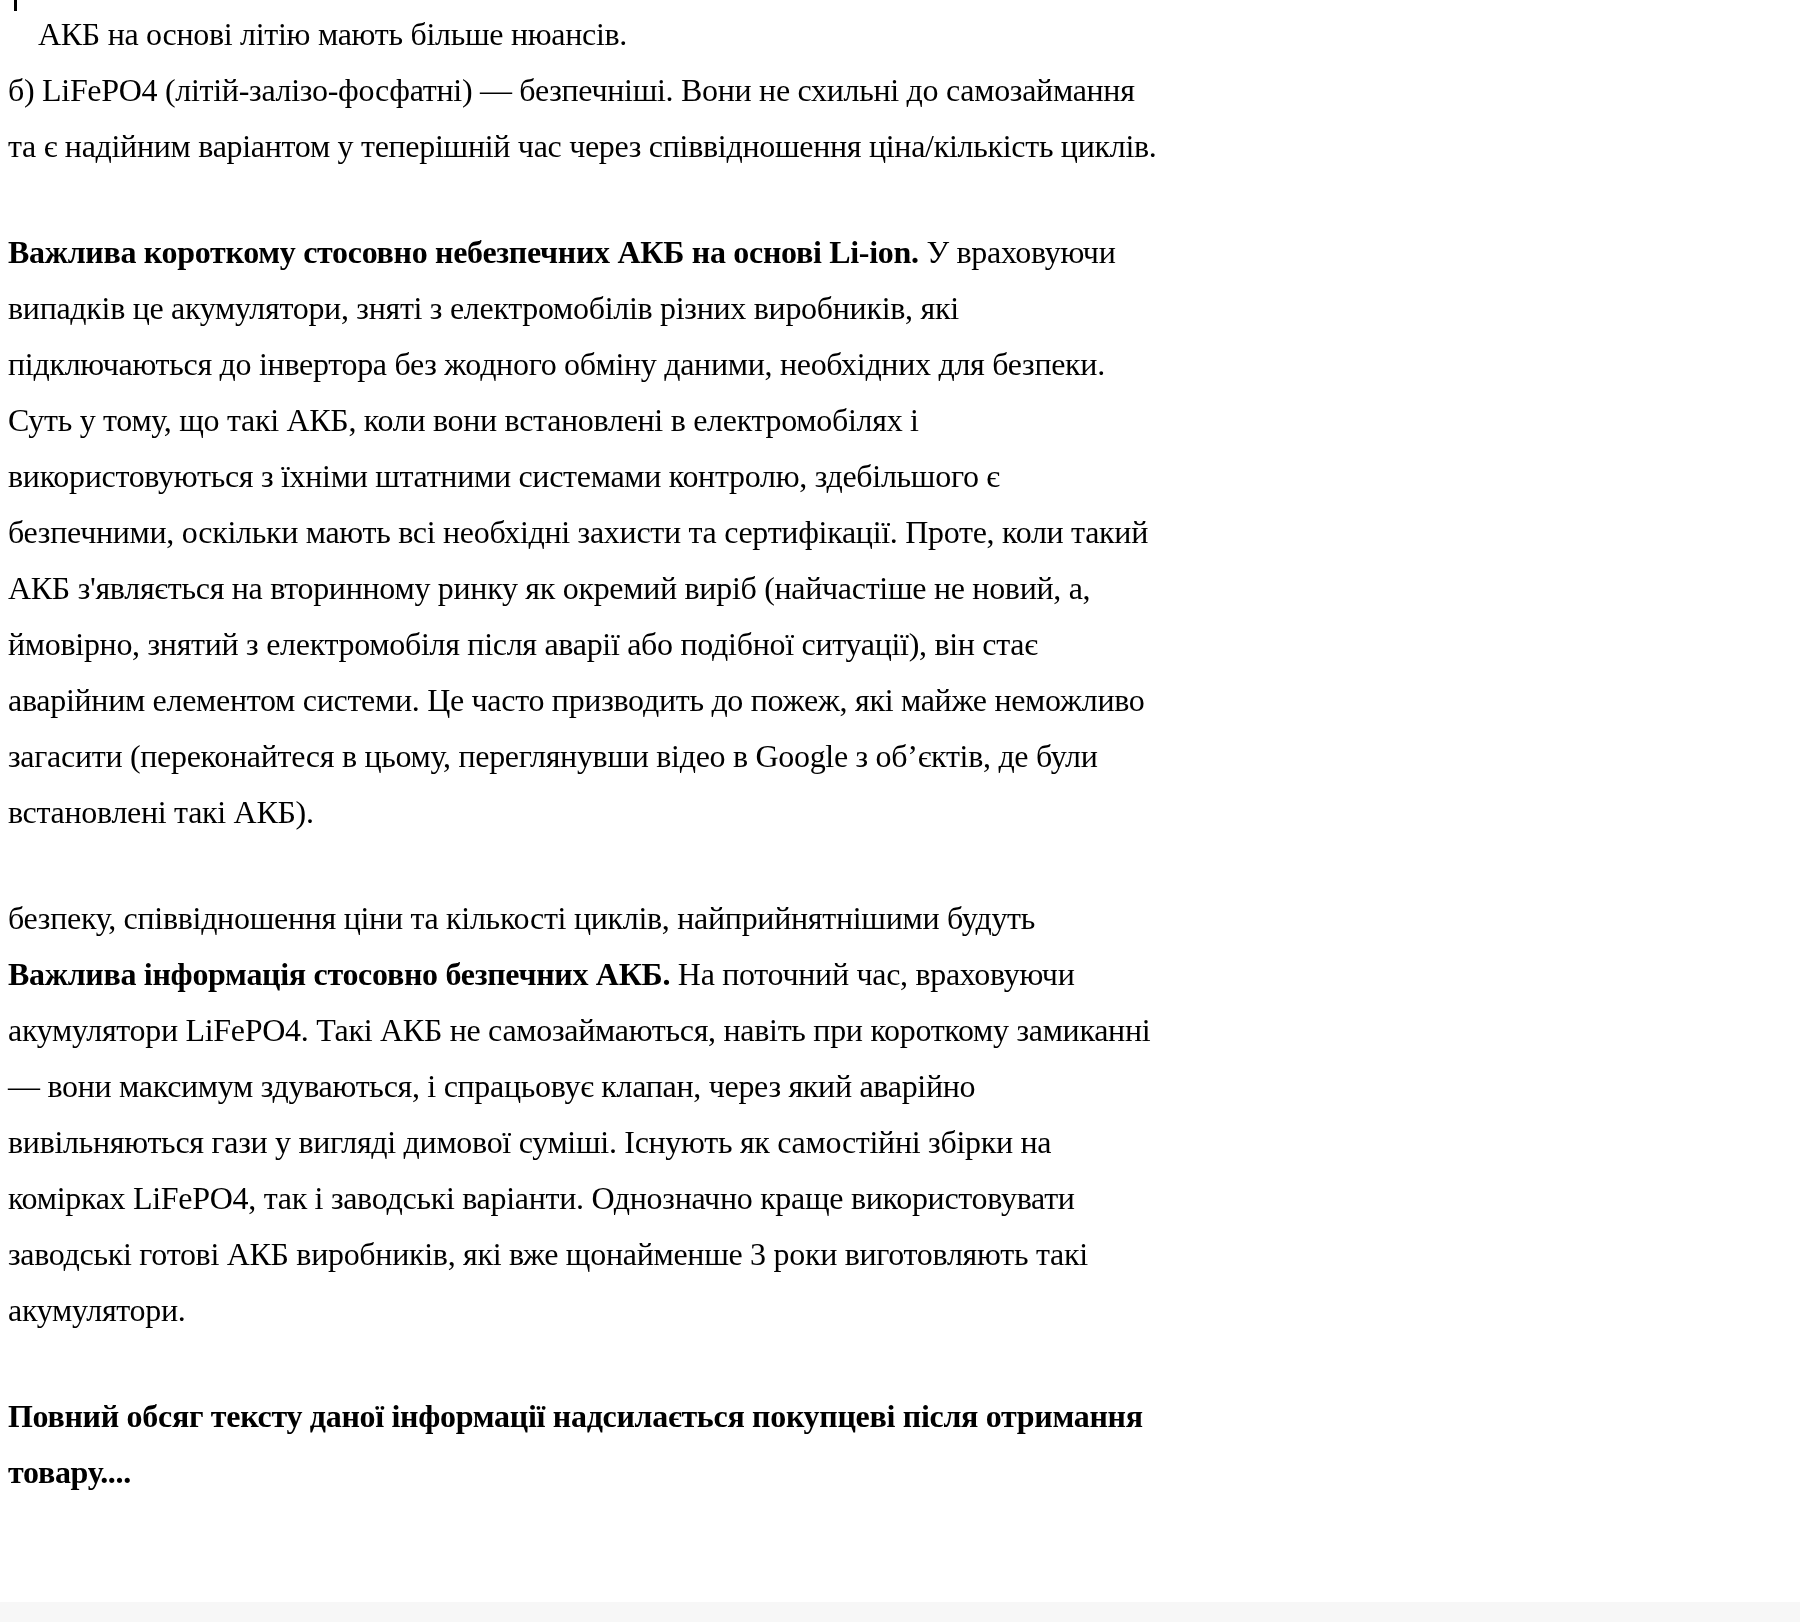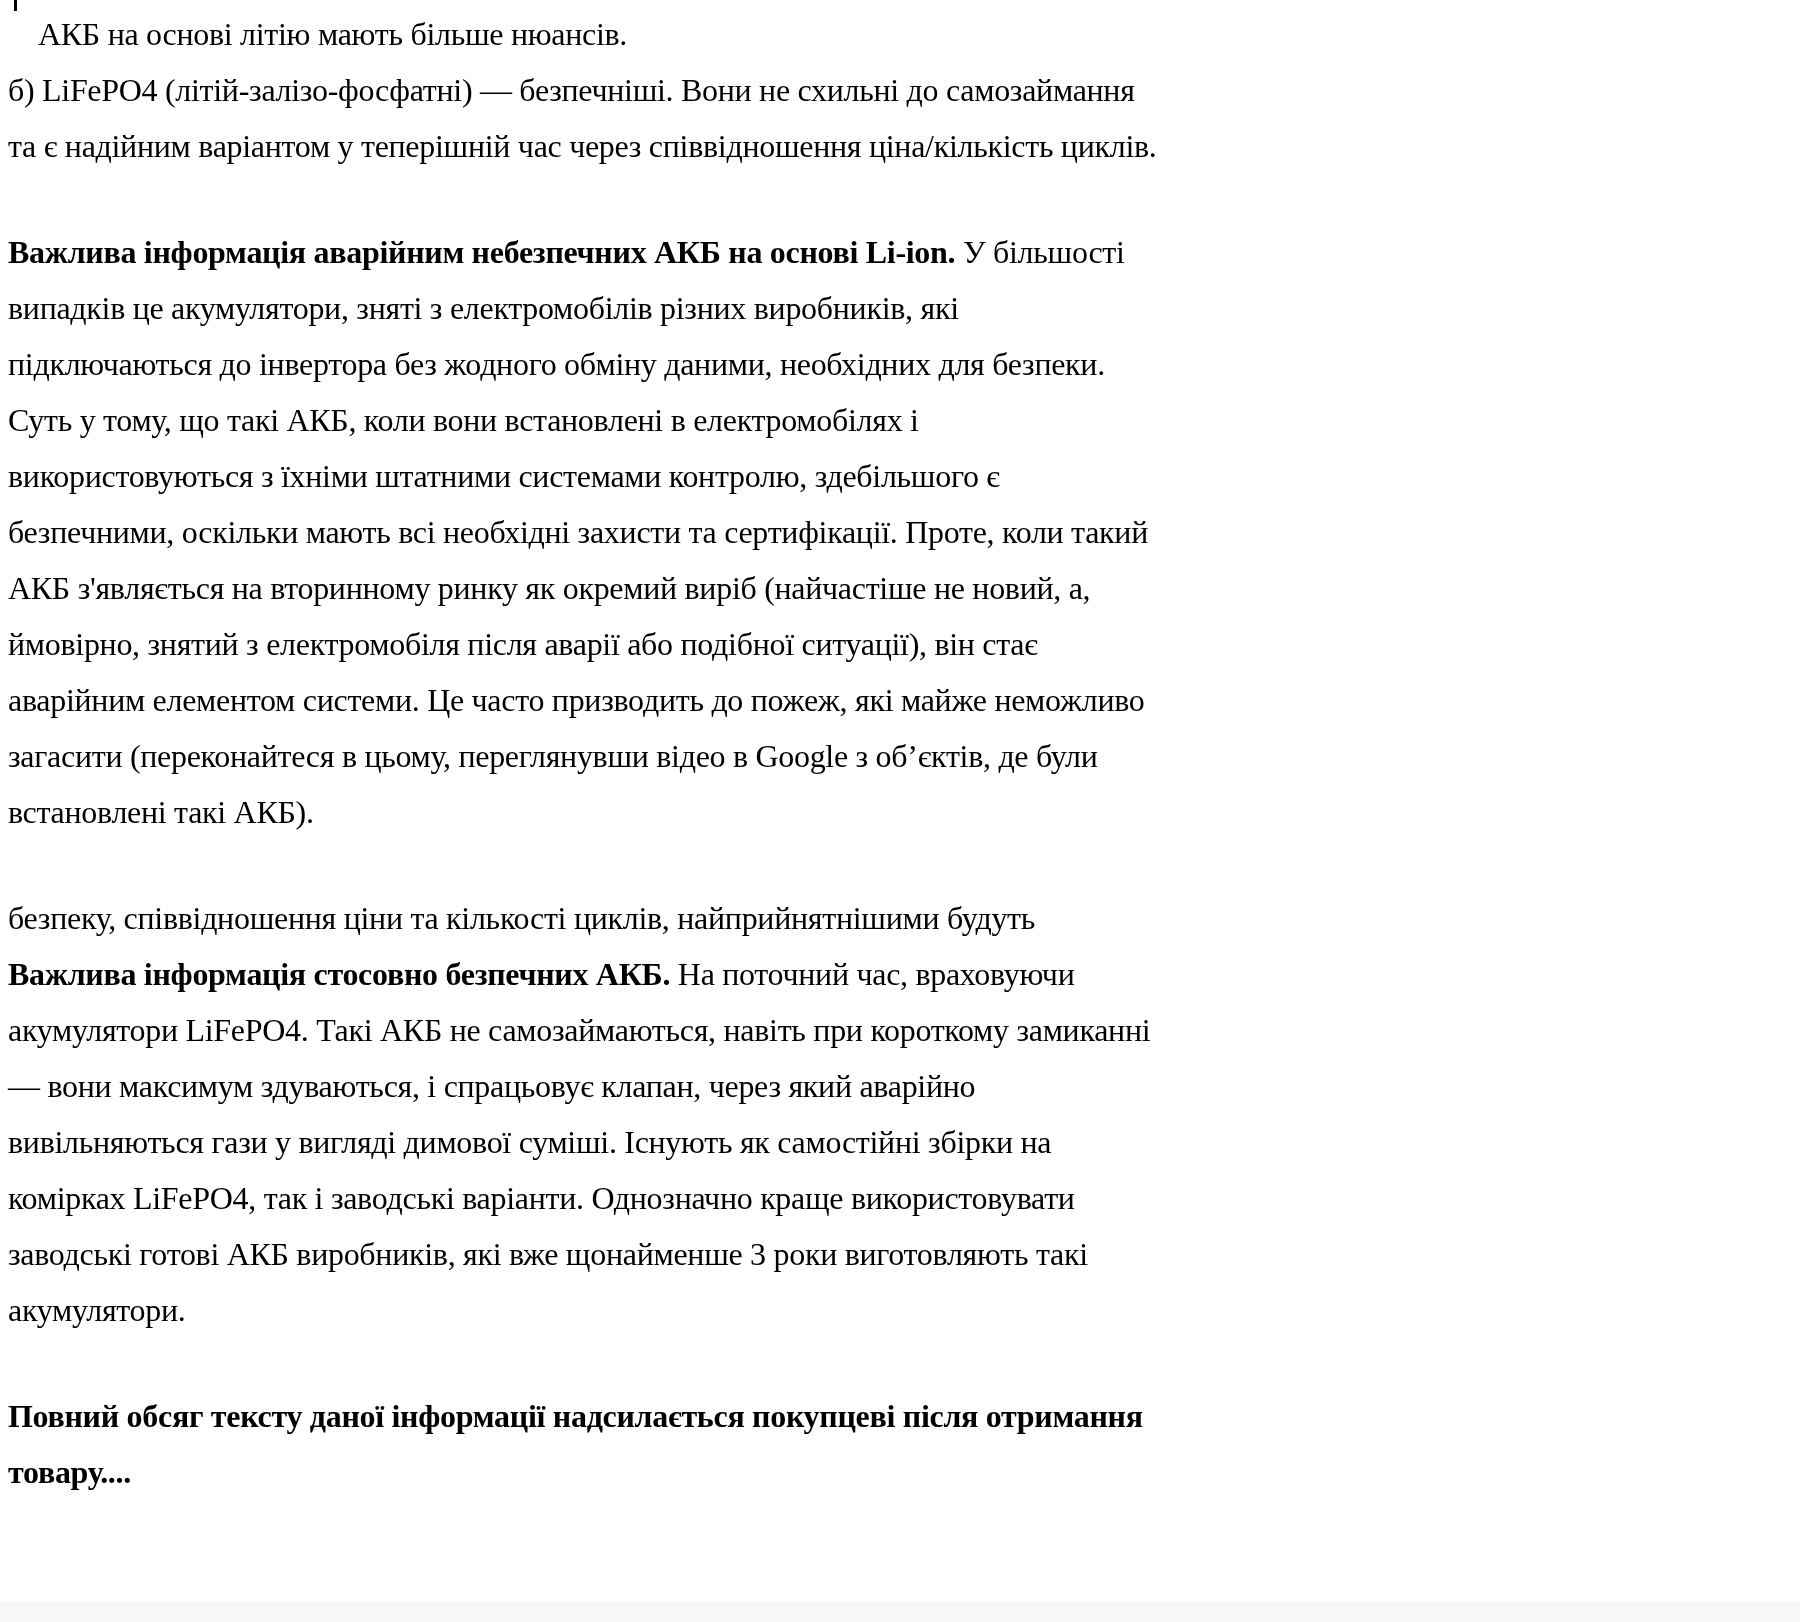--- a/index.html
+++ b/index.html
@@ -61,21 +61,21 @@
 
 <div class="doc">
 
   <p class="para">
     <span class="line indent" style="display:block"><b></b><span>АКБ на основі літію мають більше нюансів.</span></span>
     <span class="line" style="display:block"><b></b><span>б) LiFePO4 (літій-залізо-фосфатні) — безпечніші. Вони не схильні до самозаймання</span></span>
     <span class="line" style="display:block"><b></b><span>та є надійним варіантом у теперішній час через співвідношення ціна/кількість циклів.</span></span>
   </p>
 
   <p class="para">
-    <span class="line" style="display:block"><b>Важлива інформація аварійним небезпечних АКБ на основі Li-ion.</b><span> У більшості</span></span>
+    <span class="line" style="display:block"><b>Важлива короткому стосовно небезпечних АКБ на основі Li-ion.</b><span> У враховуючи</span></span>
     <span class="line" style="display:block"><b></b><span>випадків це акумулятори, зняті з електромобілів різних виробників, які</span></span>
     <span class="line" style="display:block"><b></b><span>підключаються до інвертора без жодного обміну даними, необхідних для безпеки.</span></span>
     <span class="line" style="display:block"><b></b><span>Суть у тому, що такі АКБ, коли вони встановлені в електромобілях і</span></span>
     <span class="line" style="display:block"><b></b><span>використовуються з їхніми штатними системами контролю, здебільшого є</span></span>
     <span class="line" style="display:block"><b></b><span>безпечними, оскільки мають всі необхідні захисти та сертифікації. Проте, коли такий</span></span>
     <span class="line" style="display:block"><b></b><span>АКБ з'являється на вторинному ринку як окремий виріб (найчастіше не новий, а,</span></span>
     <span class="line" style="display:block"><b></b><span>ймовірно, знятий з електромобіля після аварії або подібної ситуації), він стає</span></span>
     <span class="line" style="display:block"><b></b><span>аварійним елементом системи. Це часто призводить до пожеж, які майже неможливо</span></span>
     <span class="line" style="display:block"><b></b><span>загасити (переконайтеся в цьому, переглянувши відео в Google з об’єктів, де були</span></span>
     <span class="line" style="display:block"><b></b><span>встановлені такі АКБ).</span></span>

